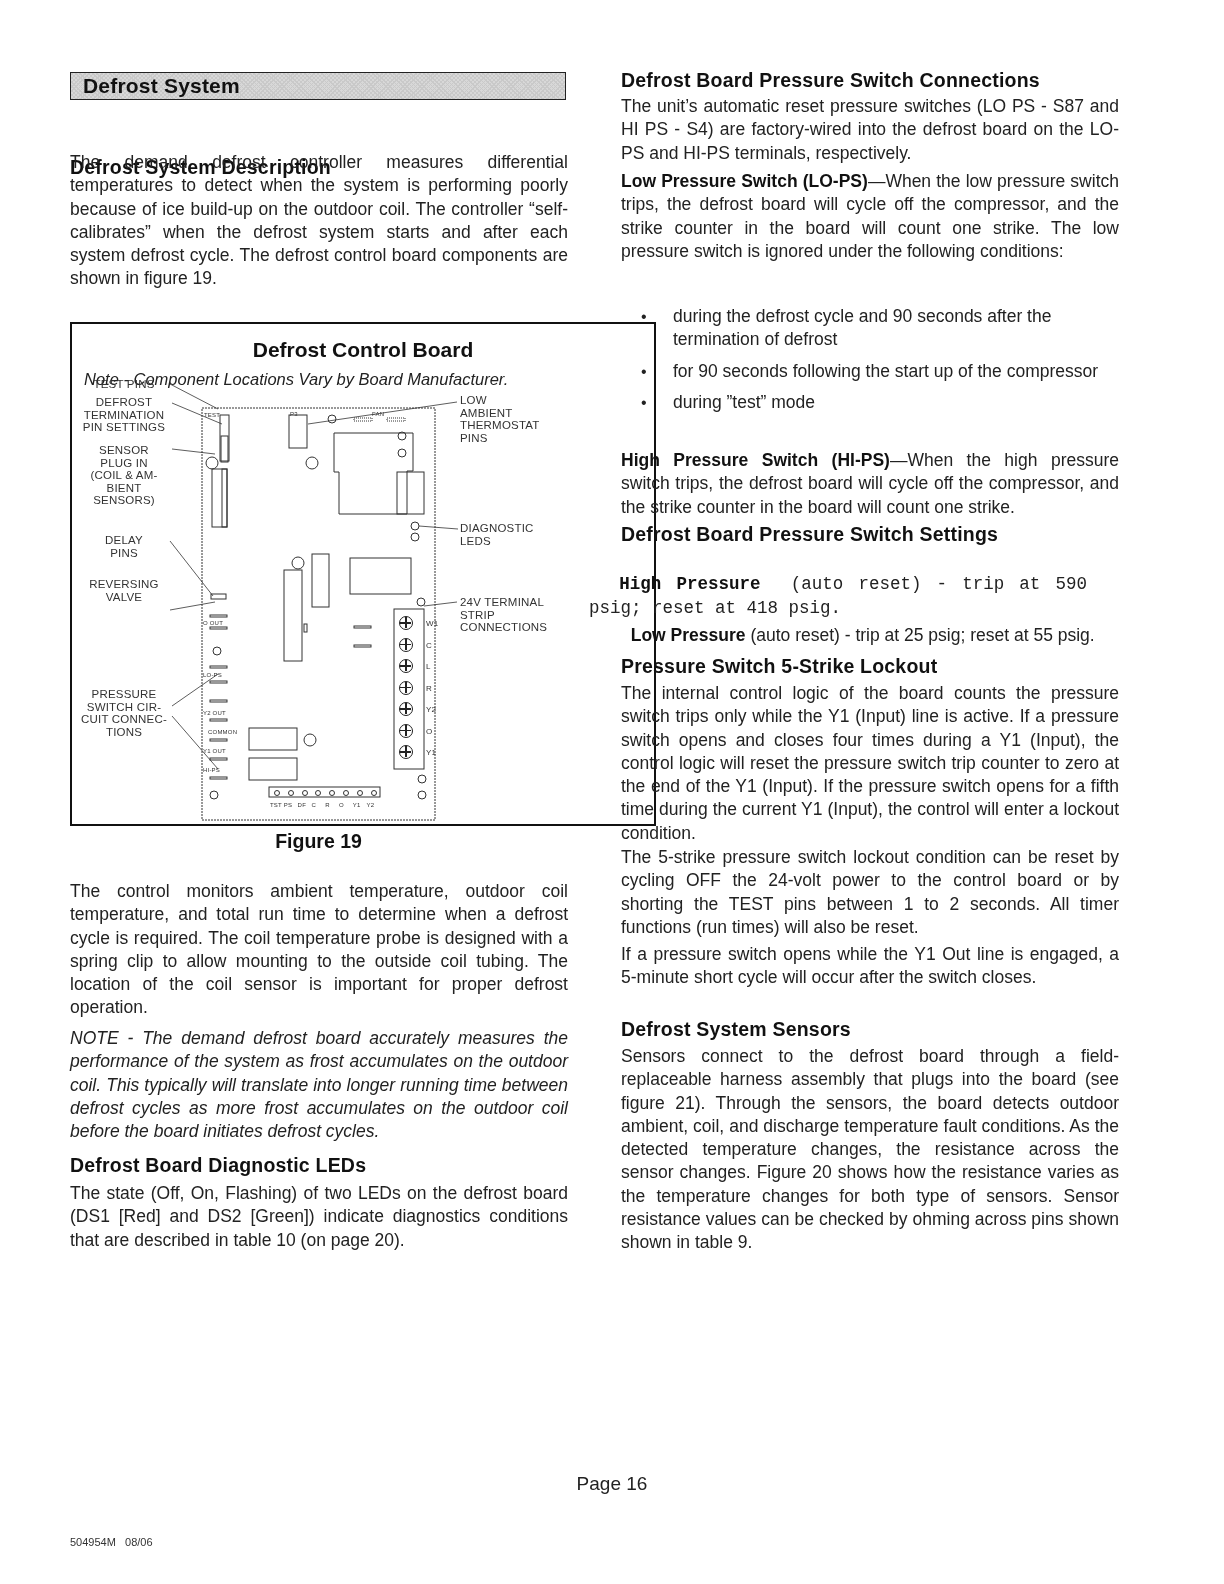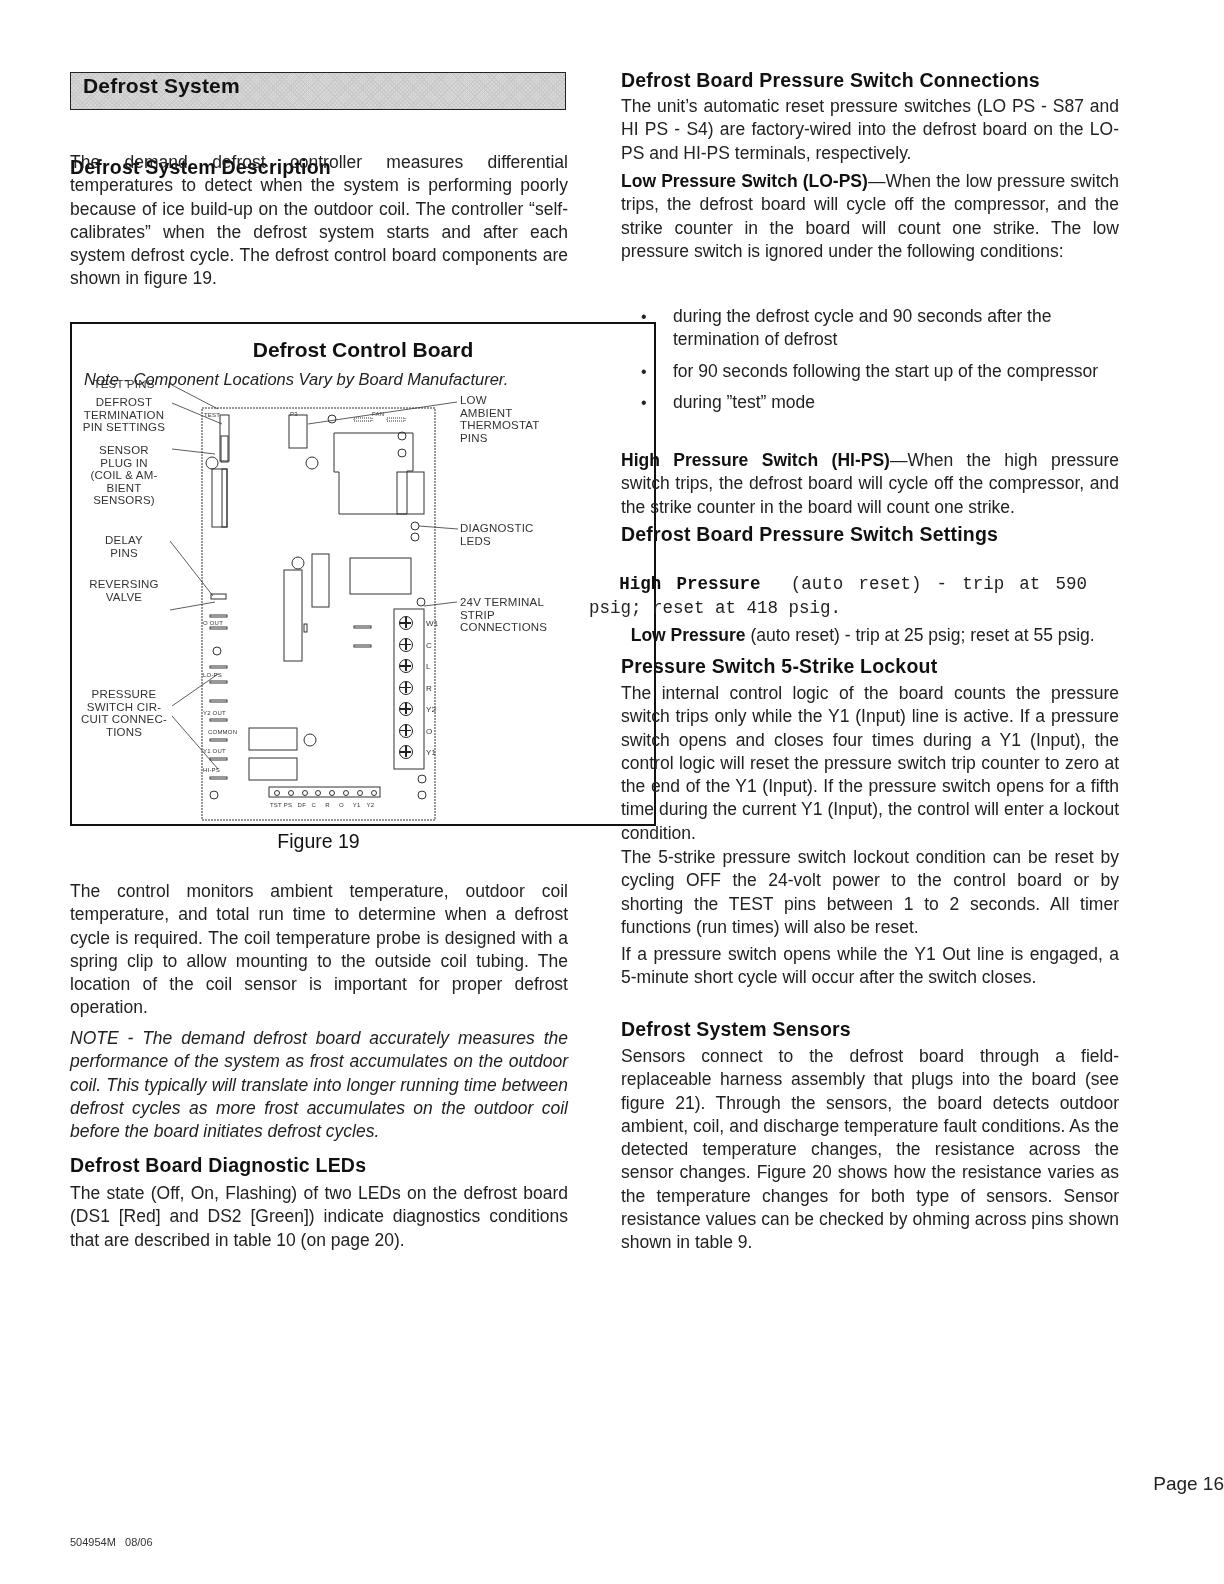--- a/index.html
+++ b/index.html
@@ -2,21 +2,21 @@
 <html><head>
   <meta charset="utf-8">
   <style>
     html, body { margin: 0; padding: 0; background: #ffffff; }
     body {
       width: 1224px; height: 1584px; position: relative; overflow: hidden;
       font-family: "Liberation Sans", sans-serif; color: #1a1a1a;
     }
 
     .section-banner {
-      position: absolute; left: 70px; top: 72px; width: 496px; height: 38px;
+      position: absolute; left: 70px; top: 72px; width: 496px; height: 28px;
       border: 1.5px solid #222;
       background-color: #d8d8d8;
       background-image: repeating-linear-gradient(45deg, #c9c9c9 0 1px, transparent 1px 3px),
                         repeating-linear-gradient(-45deg, #c9c9c9 0 1px, transparent 1px 3px);
       box-sizing: border-box;
     }
     .section-banner span {
       position: absolute; left: 12px; top: 1px;
       font-size: 21px; font-weight: bold; color: #111; letter-spacing: 0.2px;
     }
@@ -48,30 +48,30 @@
     }
     .figure-title {
       position: absolute; left: 0; width: 100%; top: 14px; text-align: center;
       font-size: 21px; font-weight: bold; color: #111;
     }
     .figure-note {
       position: absolute; left: 12px; top: 46px; font-size: 16.5px; font-style: italic; color: #222;
     }
     .fig-caption {
       position: absolute; left: 70px; width: 497px; top: 830px; text-align: center;
-      font-size: 19.5px; font-weight: normal; color: #111;
+      font-size: 19.5px; font-weight: bold; color: #111;
     }
     .callout {
       position: absolute; font-size: 11.5px; line-height: 12.5px; color: #333; letter-spacing: 0.2px;
     }
     .callout.right-align { text-align: center; }
     svg.board { position: absolute; left: 0; top: 0; }
 
     .page-number {
-      position: absolute; left: 0; width: 1224px; top: 1473px; text-align: right;
+      position: absolute; left: 0; width: 1224px; top: 1473px; text-align: center;
       font-size: 19px; color: #222;
     }
     .doc-code {
       position: absolute; left: 70px; top: 1536px; font-size: 11px; color: #333;
     }
   </style>
 </head>
 <body>
 
 <div class="section-banner">

